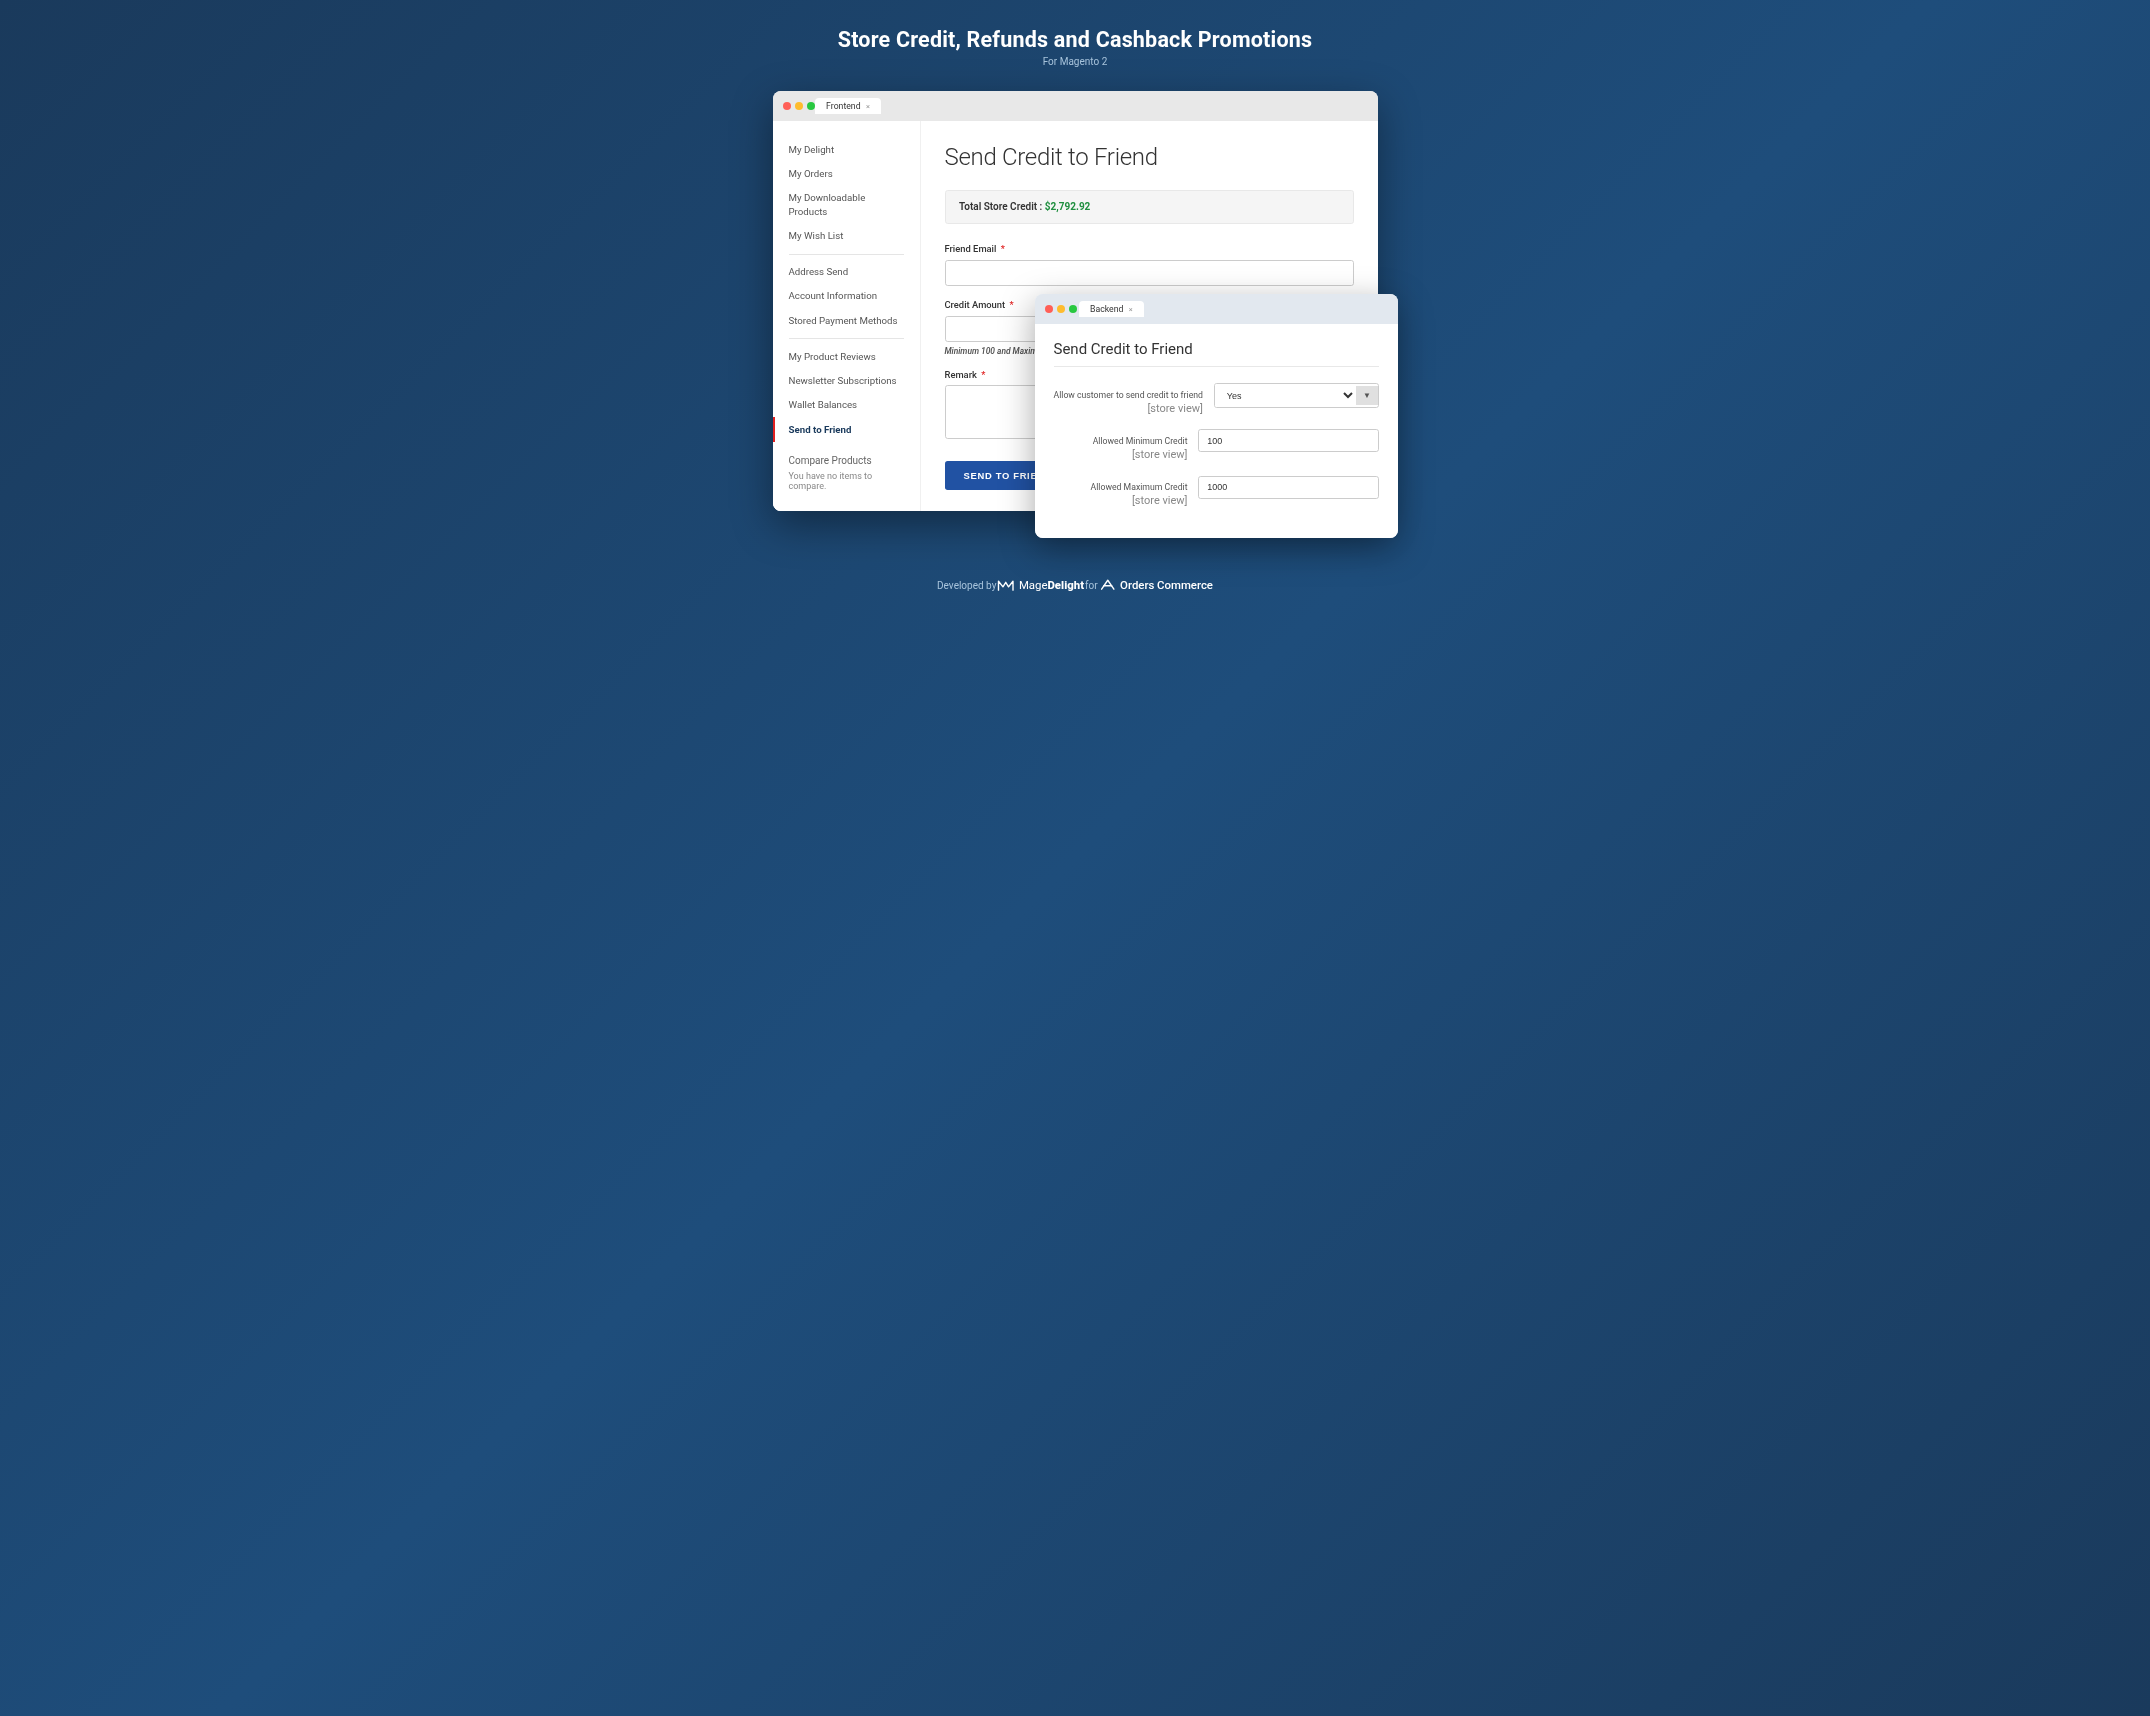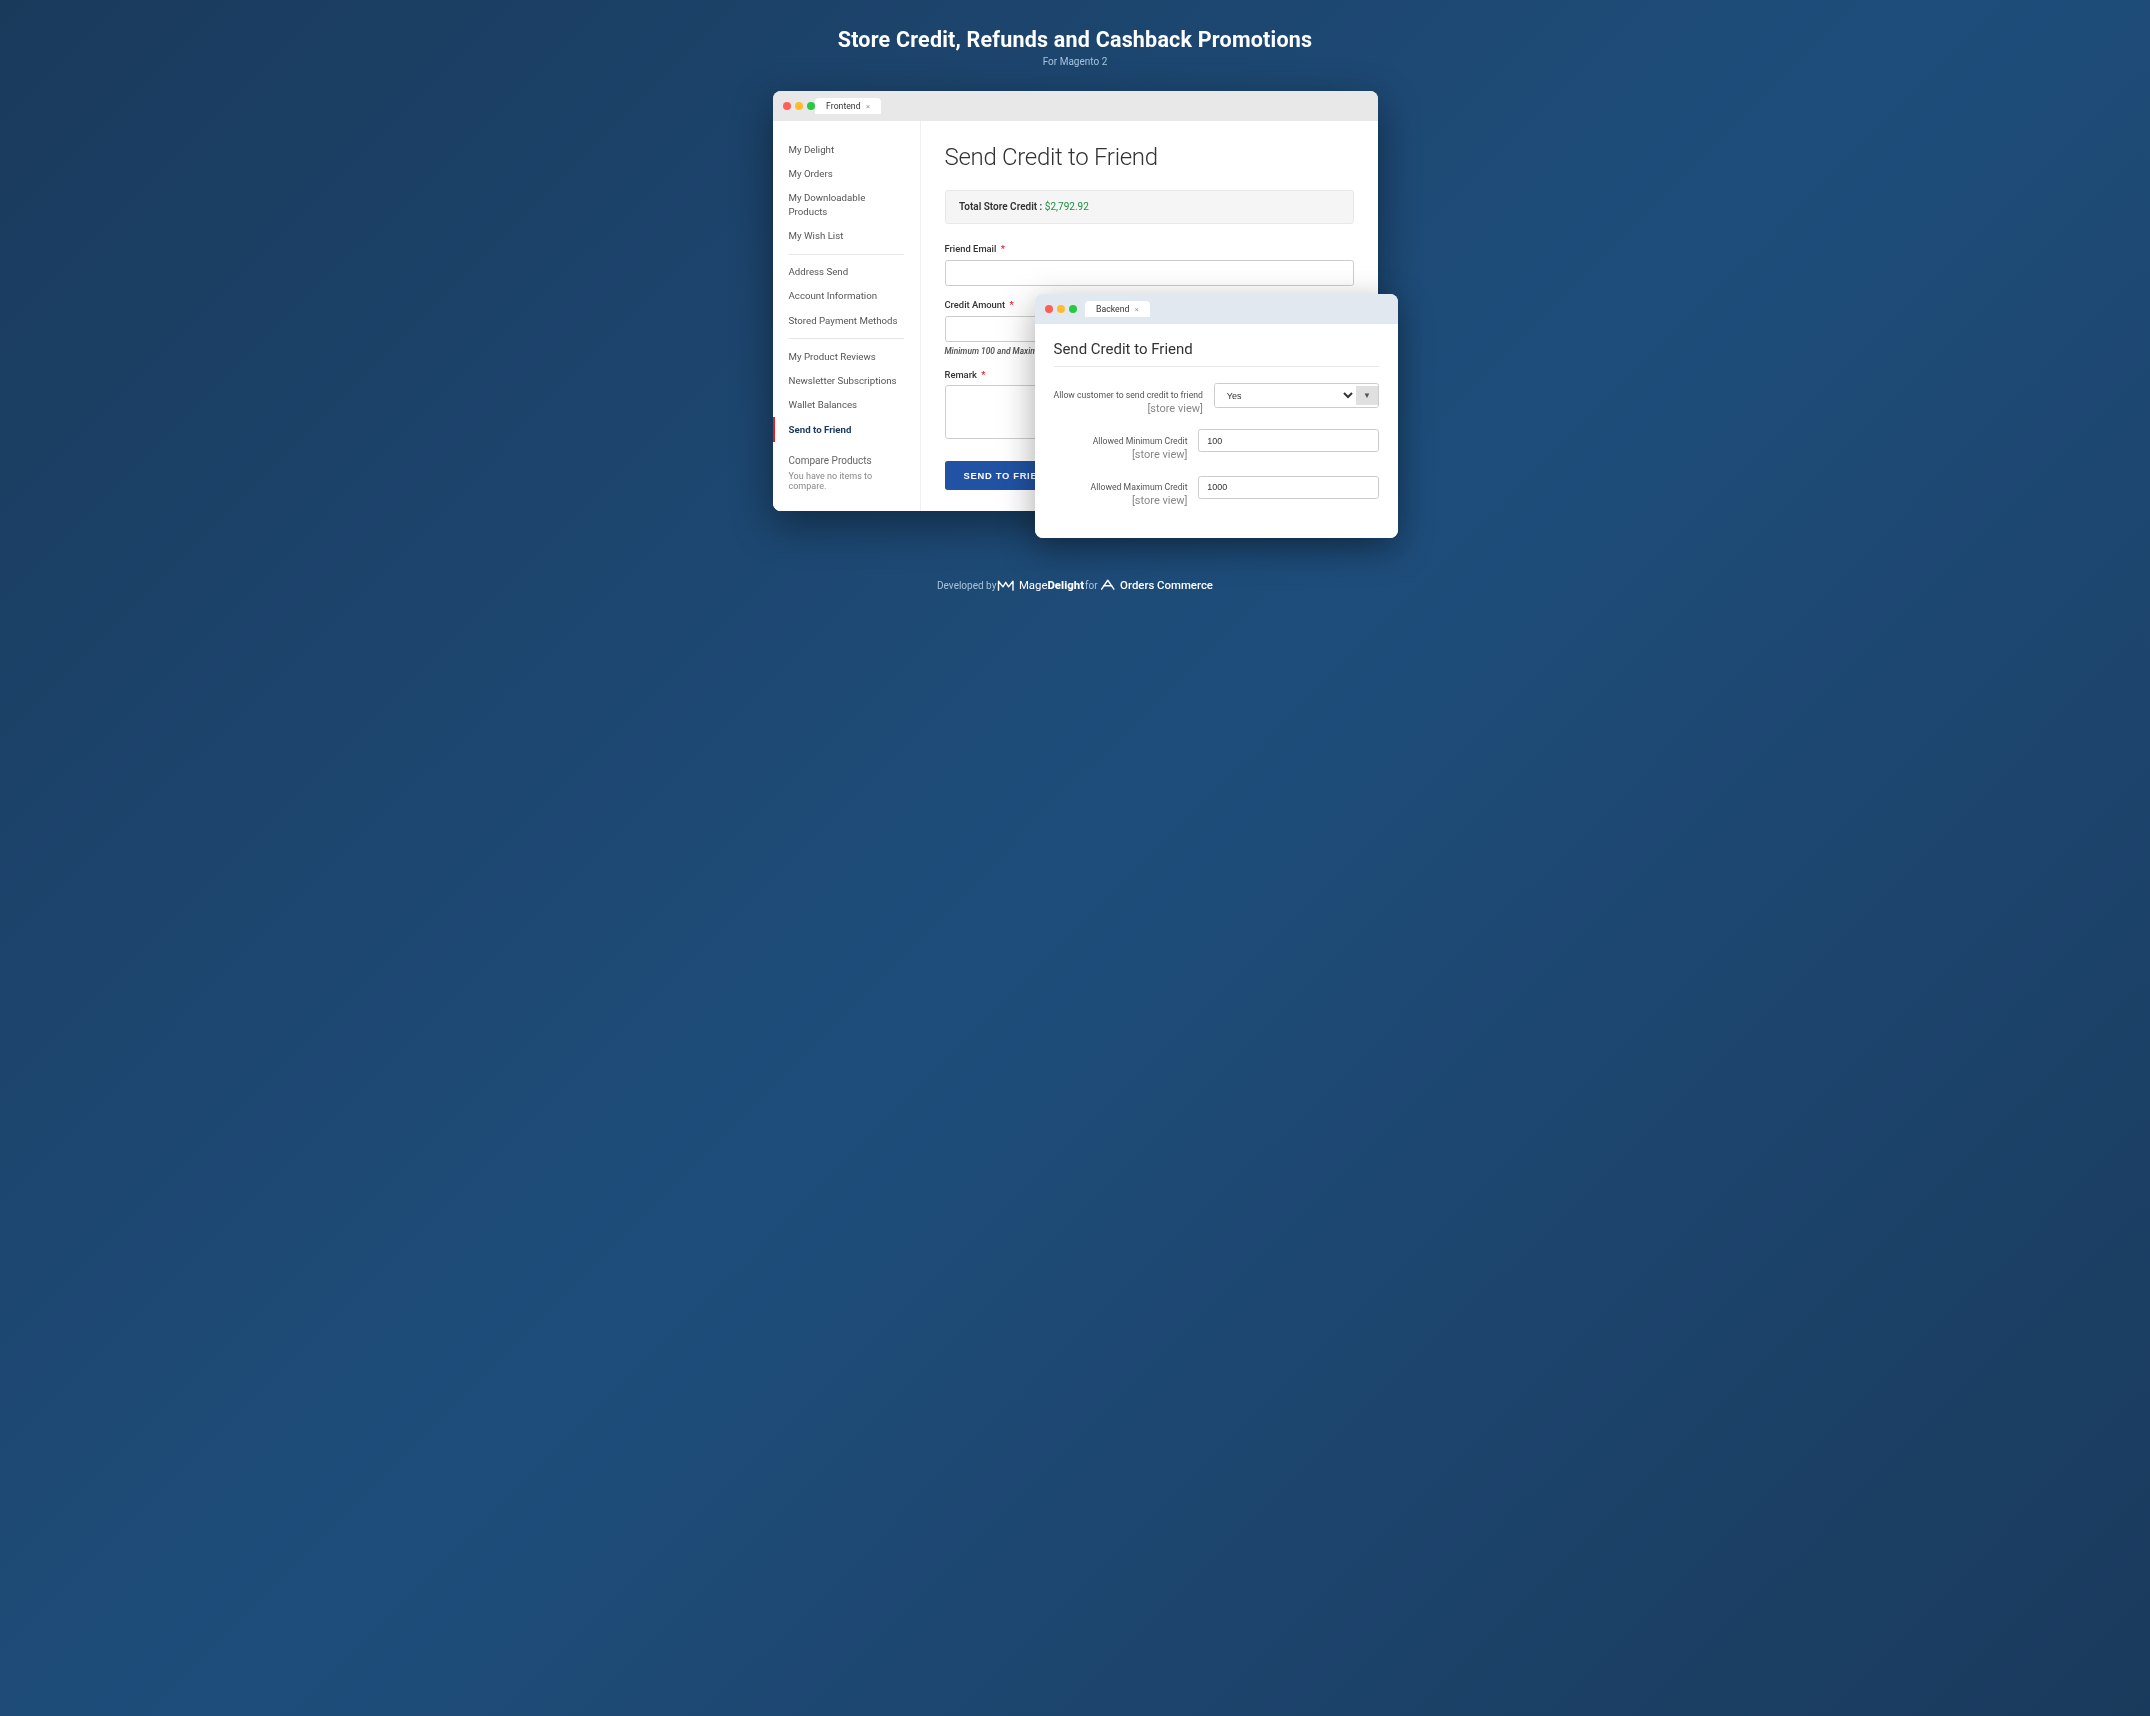--- a/index.html
+++ b/index.html
@@ -161,21 +161,21 @@
       font-size: 10px;
       color: #333;
     }
 
     .store-credit-bar .credit-label {
       font-weight: 600;
     }
 
     .store-credit-bar .credit-value {
       color: #1e8e3e;
-      font-weight: 400;
+      font-weight: 700;
     }
 
     .form-section {
       margin-bottom: 0;
     }
 
     .form-field {
       margin-bottom: 13.4px;
     }
 
@@ -250,21 +250,21 @@
       box-shadow: 0 10.8px 34px rgba(0,0,0,0.35);
       z-index: 10;
       overflow: hidden;
     }
 
     .backend-titlebar {
       background: #e2e8ef;
       padding: 6.7px 10.8px;
       display: flex;
       align-items: center;
-      gap: 8px;
+      gap: 2px;
     }
 
     .backend-content {
       background: #fff;
       padding: 16px 19px;
     }
 
     .backend-title {
       font-size: 15px;
       font-weight: 400;

